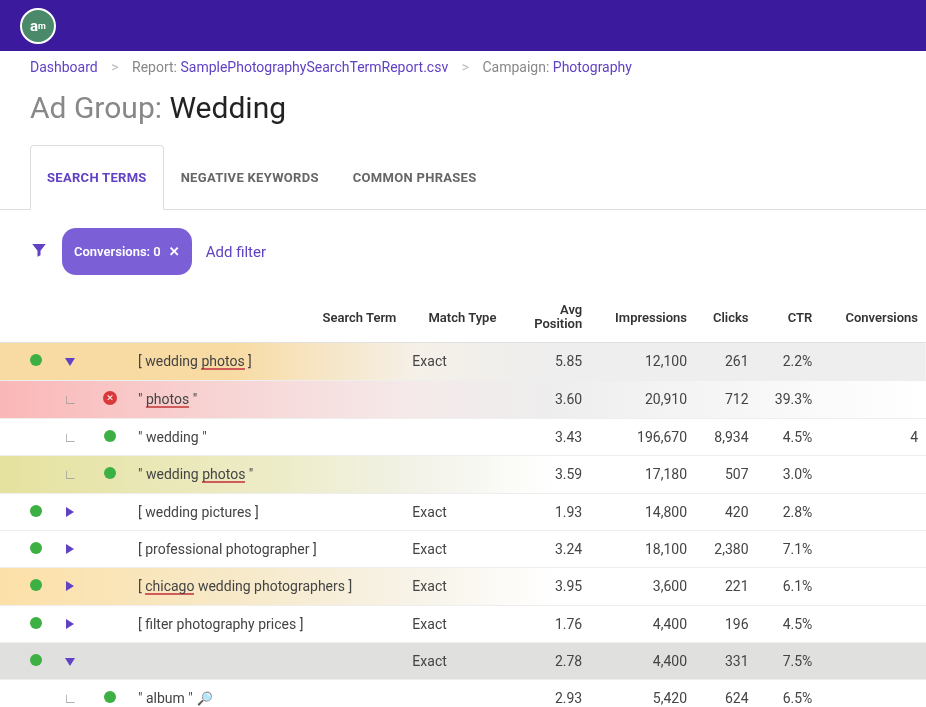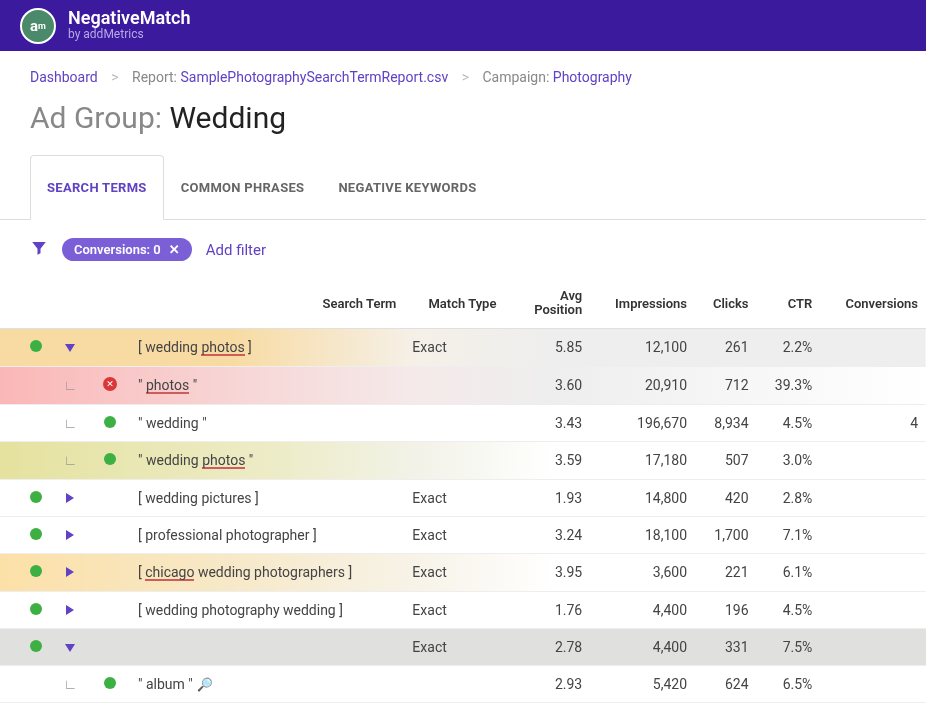--- a/index.html
+++ b/index.html
@@ -2,31 +2,31 @@
 <html><head>
   <meta charset="utf-8">
   <style>
     * { box-sizing: border-box; margin: 0; padding: 0; }
     body { font-family: -apple-system, BlinkMacSystemFont, "Segoe UI", Roboto, sans-serif; font-size: 14px; background: #fff; color: #333; }
     .header-bar { background: #3c1a9e; height: 51px; display: flex; align-items: center; padding: 0 20px; }
     .logo-circle { width: 36px; height: 36px; border-radius: 50%; background: #4a8a6a; display: flex; align-items: center; justify-content: center; color: white; font-weight: bold; font-size: 15px; border: 2px solid white; }
     .logo-text-block { margin-left: 12px; }
     .app-title { color: white; font-size: 18px; font-weight: 600; line-height: 1; }
     .app-subtitle { color: #b8a8e8; font-size: 12px; line-height: 1.3; }
-    .breadcrumb { padding: 18px 30px 0; font-size: 14px; color: #888; }
+    .breadcrumb { padding: 8px 30px 0; font-size: 14px; color: #888; }
     .breadcrumb a { color: #6141c4; text-decoration: none; }
     .breadcrumb .sep { margin: 0 10px; color: #bbb; }
     .page-title-row { padding: 15px 30px 20px; font-size: 30px; font-weight: 400; color: #888; }
     .page-title-row .entity { color: #222; font-weight: 400; }
     .tabs { display: flex; border-bottom: 1px solid #ddd; padding: 0 30px; }
     .tab { padding: 24px 16px; font-size: 13px; font-weight: 700; color: #666; cursor: pointer; border: 1px solid transparent; border-bottom: none; letter-spacing: 0.3px; }
     .tab.active { color: #6141c4; border: 1px solid #ddd; border-bottom: 1px solid #fff; margin-bottom: -1px; border-radius: 4px 4px 0 0; background: #fff; }
     .filter-row { padding: 18px 30px; display: flex; align-items: center; gap: 14px; }
     .funnel-icon { color: #6141c4; }
-    .filter-pill { background: #7a5fd6; color: white; padding: 4px 12px; border-radius: 14px; font-size: 13px; display: inline-flex; align-items: flex-start; gap: 8px; font-weight: 600; }
+    .filter-pill { background: #7a5fd6; color: white; padding: 16px 12px; border-radius: 14px; font-size: 13px; display: inline-flex; align-items: flex-start; gap: 8px; font-weight: 600; }
     .filter-pill .x { cursor: pointer; font-weight: bold; }
     .add-filter { color: #6141c4; cursor: pointer; font-size: 15px; }
     .table-wrap { overflow-x: auto; }
     table { width: 100%; border-collapse: collapse; }
     th, td { padding: 10px 8px; white-space: nowrap; }
     th { font-size: 13px; color: #333; font-weight: 600; text-align: right; border-bottom: 1px solid #e0e0e0; }
     th.num, td.num { text-align: right; }
     th:first-child, td:first-child { padding-left: 30px; }
     td { font-size: 14px; color: #444; border-bottom: 1px solid #eee; }
     .col-status { width: 44px; }
@@ -48,42 +48,38 @@
     .mag { color: #777; margin-left: 4px; font-size: 13px; display: inline-block; transform: scaleX(-1); }
   </style>
 </head>
 <body>
 
 <div class="header-bar">
   <div class="logo-circle">
     <span>a</span>
       <sup style="font-size:9px">m</sup>
   </div>
-  <div class="logo-text-block">
-    <div class="app-title">NegativeMatch</div>
-    <div class="app-subtitle">by addMetrics</div>
-  </div>
 </div>
 
 <div class="breadcrumb">
   <a href="#">Dashboard</a>
   <span class="sep">&gt;</span>
   <span>Report: </span><a href="#">SamplePhotographySearchTermReport.csv</a>
   <span class="sep">&gt;</span>
   <span>Campaign: </span><a href="#">Photography</a>
 </div>
 
 <h1 class="page-title-row">
   <span>Ad Group: </span><span class="entity">Wedding</span>
 </h1>
 
 <div class="tabs">
   <div class="tab active">SEARCH TERMS</div>
+  <div class="tab">NEGATIVE KEYWORDS</div>
   <div class="tab">COMMON PHRASES</div>
-  <div class="tab">NEGATIVE KEYWORDS</div>
 </div>
 
 <div class="filter-row">
   <span class="funnel-icon">
     <svg width="18" height="18" viewBox="0 0 24 24" fill="currentColor">
         <path d="M3 4h18l-7 9v6l-4 2v-8L3 4z"></path>
       </svg>
   </span>
   <span class="filter-pill">
     <span>Conversions: 0</span>
@@ -173,41 +169,41 @@
             <td class="num"></td>
           </tr>
           <tr>
             <td class="col-status"><span class="dot-green"></span></td>
             <td class="col-toggle"><span class="triangle-right"></span></td>
             <td class="col-marker"></td>
             <td><span>[ professional photographer ]</span></td>
             <td>Exact</td>
             <td class="num">3.24</td>
             <td class="num">18,100</td>
-            <td class="num">1,700</td>
+            <td class="num">2,380</td>
             <td class="num">7.1%</td>
             <td class="num"></td>
           </tr>
           <tr class="row-orange2">
             <td class="col-status"><span class="dot-green"></span></td>
             <td class="col-toggle"><span class="triangle-right"></span></td>
             <td class="col-marker"></td>
             <td><span>[ </span><span class="underline-red">chicago</span><span> wedding photographers ]</span></td>
             <td>Exact</td>
             <td class="num">3.95</td>
             <td class="num">3,600</td>
             <td class="num">221</td>
             <td class="num">6.1%</td>
             <td class="num"></td>
           </tr>
           <tr>
             <td class="col-status"><span class="dot-green"></span></td>
             <td class="col-toggle"><span class="triangle-right"></span></td>
             <td class="col-marker"></td>
-            <td><span>[ wedding photography wedding ]</span></td>
+            <td><span>[ filter photography prices ]</span></td>
             <td>Exact</td>
             <td class="num">1.76</td>
             <td class="num">4,400</td>
             <td class="num">196</td>
             <td class="num">4.5%</td>
             <td class="num"></td>
           </tr>
           <tr class="row-grey">
             <td class="col-status"><span class="dot-green"></span></td>
             <td class="col-toggle"><span class="triangle-down"></span></td>

